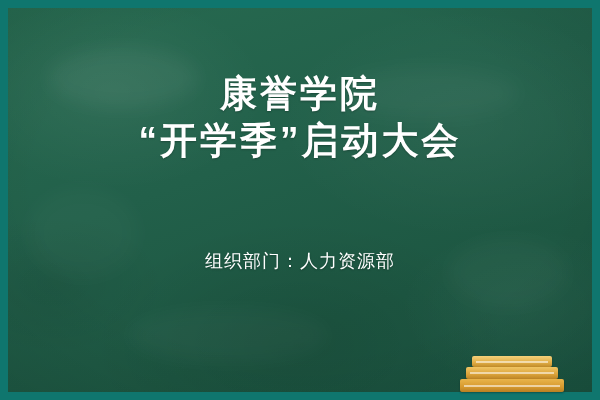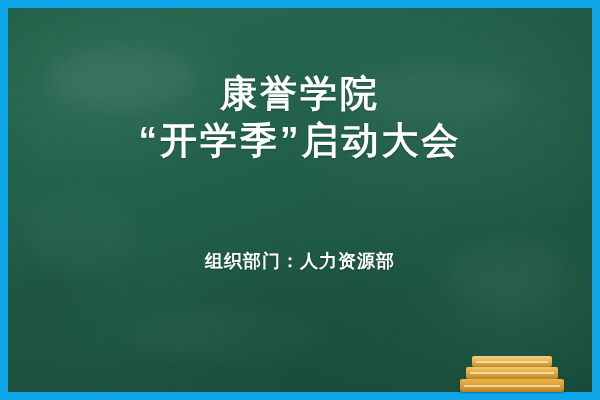--- a/index.html
+++ b/index.html
@@ -5,21 +5,21 @@
   html, body {
     margin: 0;
     padding: 0;
     background: #ffffff;
   }
   #slide {
     position: relative;
     width: 600px;
     height: 400px;
     overflow: hidden;
-    background: #0ea5e9;
+    background: #0f766e;
     font-family: "Liberation Sans", sans-serif;
   }
   
   .board-frame {
     position: absolute;
     left: 8px;
     top: 8px;
     width: 584px;
     height: 384px;
     background: #1f5e47;
@@ -79,21 +79,21 @@
   .title-line2 {
     font-size: 37px;
     font-weight: bold;
     letter-spacing: 3px;
     line-height: 1.28;
     margin-top: 0;
   }
   .subtitle {
     margin-top: 84px;
     font-size: 18px;
-    font-weight: bold;
+    font-weight: normal;
     color: #ffffff;
     letter-spacing: 1px;
     text-shadow: 0 1px 2px rgba(0,0,0,0.25);
   }
   
   .books {
     position: absolute;
     right: 18px;
     bottom: 0px;
     width: 120px;

